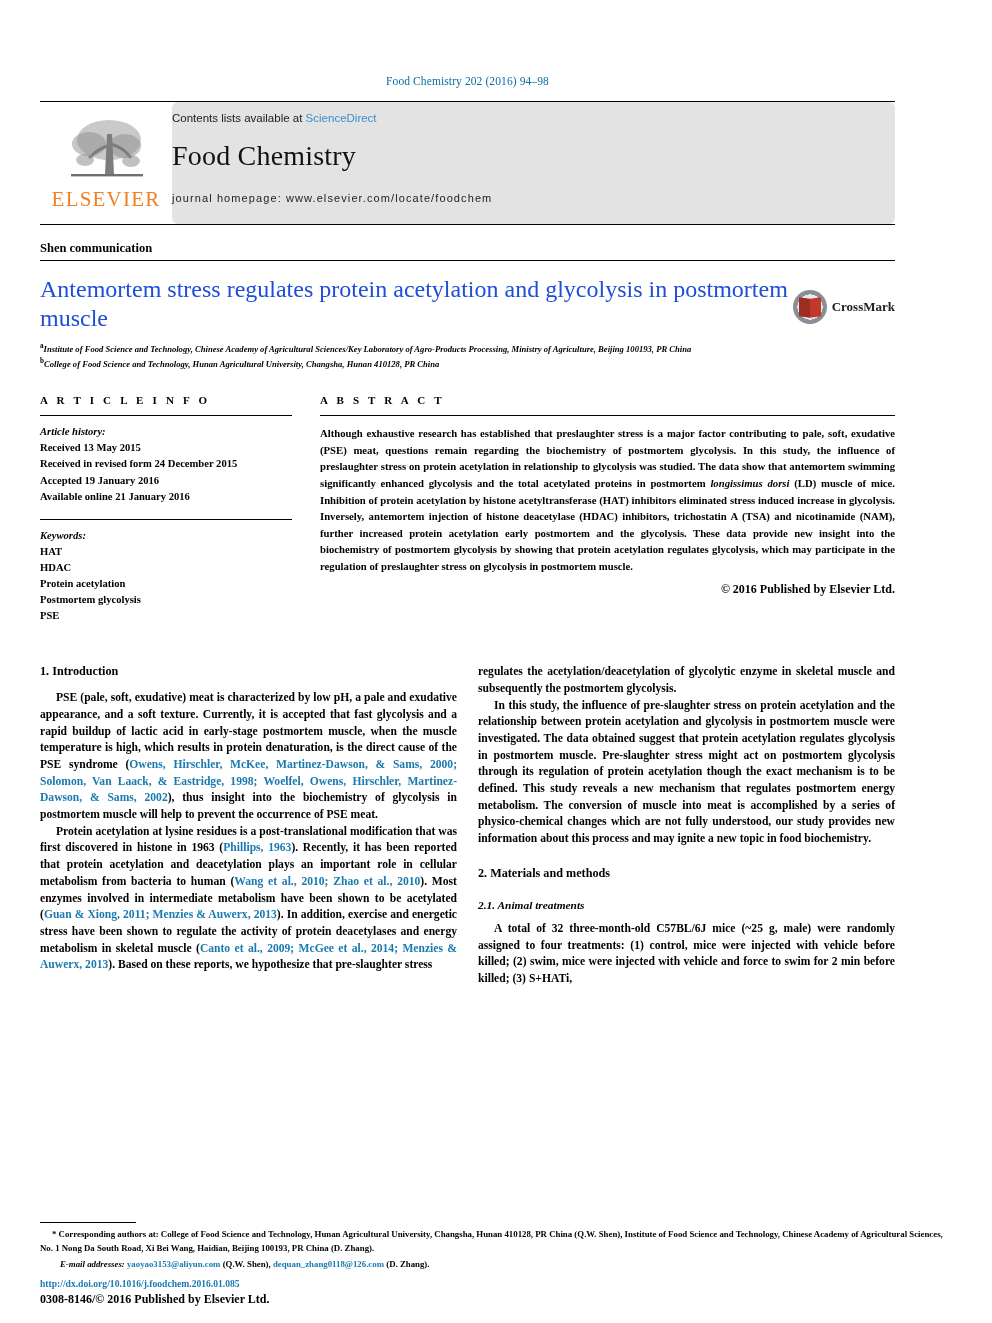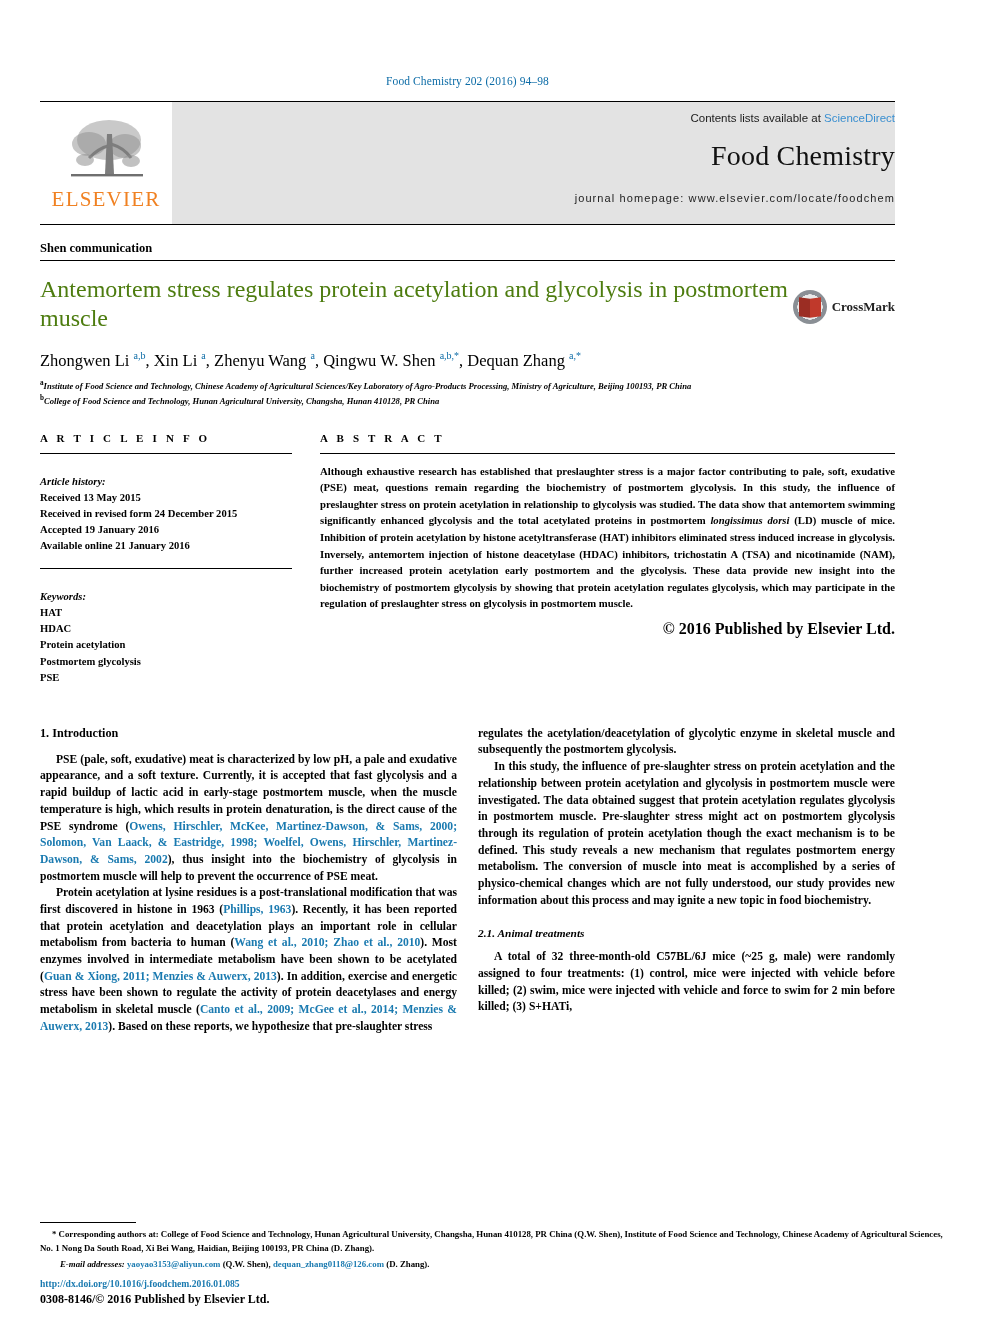--- a/index.html
+++ b/index.html
@@ -19,21 +19,21 @@
     padding-top:75px;letter-spacing:.1px;
   }
 
   
   .masthead{
     margin-top:14px;display:flex;align-items:stretch;
     border-top:1.6px solid #000;border-bottom:1.6px solid #000;
     height:122px;
   }
   .mast-left{width:132px;display:flex;flex-direction:column;align-items:center;justify-content:center;}
-  .mast-center{flex:1;background:#e3e3e3;display:flex;flex-direction:column;align-items:flex-end;justify-content:flex-start;padding-top:10px;}
+  .mast-center{flex:1;background:#e3e3e3;display:flex;flex-direction:column;align-items:flex-start;justify-content:flex-start;padding-top:10px;border-radius:6px;}
   .mast-right{width:145px;display:flex;align-items:center;justify-content:center;}
 
   .contents-line{font-size:11.5px;color:#1b1b1b;font-family:"Liberation Sans", sans-serif;}
   .contents-line .sd{color:#3a8fd0;}
   .jtitle{font-size:28px;font-family:"Liberation Serif", serif;color:#111;margin-top:16px;letter-spacing:.2px;}
   .homepage{font-size:11px;font-family:"Liberation Sans", sans-serif;color:#222;margin-top:20px;letter-spacing:1.1px;}
   .els-logo-text{
     font-family:"Liberation Serif", serif;
     font-size:21px;color:#f08122;letter-spacing:1.2px;margin-top:1px;
   }
@@ -48,21 +48,21 @@
   .cover .cv-chem{position:absolute;left:6px;top:44px;font-size:13px;font-weight:bold;color:#a6257f;font-family:"Liberation Sans", sans-serif;letter-spacing:-.3px;}
   .cover .cv-foot{position:absolute;left:14px;bottom:10px;width:54px;}
   .cover .cv-foot i{display:block;height:1.5px;background:#b3b3b3;margin-bottom:2px;}
   .cover .cv-bar{position:absolute;left:0;bottom:-4px;width:82px;height:3px;background:#111;}
 
   
   .short-comm{margin-top:16px;font-size:12.5px;font-weight:bold;font-family:"Liberation Serif", serif;}
   .rule-thin{border-top:1px solid #000;margin-top:4px;}
   .art-title{
     font-size:24px;line-height:1.2;margin-top:14px;max-width:760px;
-    font-family:"Liberation Serif", serif;color:#4d7c0f;
+    font-family:"Liberation Serif", serif;color:#1d4ed8;
   }
   .crossmark{
     position:absolute;right:40px;top:290px;display:flex;align-items:center;gap:5px;
   }
   .cm-badge{width:34px;height:34px;border-radius:50%;background:
     radial-gradient(circle at 50% 50%, #e9e9e9 0 52%, #8a8f95 53% 100%);
     position:relative;overflow:hidden;}
   .cm-badge .book-l{position:absolute;left:6px;top:8px;width:11px;height:19px;background:#9b2d23;transform:skewY(8deg);}
   .cm-badge .book-r{position:absolute;left:17px;top:8px;width:11px;height:19px;background:#c0392b;transform:skewY(-8deg);}
   .cm-text{font-size:13px;font-weight:bold;font-family:"Liberation Serif", serif;color:#222;}
@@ -74,28 +74,28 @@
 
   
   .infowrap{display:flex;margin-top:24px;gap:28px;}
   .info{width:252px;}
   .abs{flex:1;}
   .sec-label{
     font-size:11px;font-weight:bold;letter-spacing:3.2px;
     font-family:"Liberation Serif", serif;
   }
   .rule-med{border-top:1.2px solid #000;margin-top:9px;}
-  .info-body{font-size:10.6px;line-height:1.52;margin-top:20px;font-family:"Liberation Serif", serif;font-weight:bold;}
+  .info-body{font-size:10.6px;line-height:1.52;margin-top:8px;font-family:"Liberation Serif", serif;font-weight:bold;}
   .info-body .it{font-style:italic;}
   .kw-rule{border-top:1.6px solid #000;margin-top:14px;margin-bottom:8px;}
   .abs-body{
     font-size:10.7px;line-height:1.55;margin-top:9px;text-align:justify;
     font-family:"Liberation Serif", serif;font-weight:bold;
   }
-  .abs-copy{text-align:right;margin-top:8px;font-size:16px;font-weight:bold;}
+  .abs-copy{text-align:right;margin-top:8px;font-size:12px;font-weight:bold;}
 
   
   .cols{display:flex;gap:21px;margin-top:40px;}
   .col{width:435px;}
   h2.hd{font-size:12.2px;font-weight:bold;margin:0 0 11px 0;font-family:"Liberation Serif", serif;}
   h3.hd3{font-size:11.4px;font-weight:bold;font-style:italic;margin:18px 0 10px 0;font-family:"Liberation Serif", serif;}
   p.bd{
     font-size:11.6px;line-height:1.44;margin:0 0 0 0;text-align:justify;
     font-family:"Liberation Serif", serif;font-weight:bold;text-indent:16px;
   }
@@ -151,21 +151,20 @@
   <div class="art-title">Antemortem stress regulates protein acetylation and glycolysis in postmortem muscle</div>
 
   <div class="crossmark">
     <div class="cm-badge">
       <div class="book-l"></div>
         <div class="book-r"></div>
     </div>
     <div class="cm-text">CrossMark</div>
   </div>
 
-  <div class="authors">Zhongwen Li <sup>a,b</sup>, Xin Li <sup>a</sup>, Zhenyu Wang <sup>a</sup>, Qingwu W. Shen <sup>a,b,</sup><sup>*</sup>, Dequan Zhang <sup>a,</sup><sup>*</sup></div>
 
   <div class="affil">
     <sup>a</sup><span>Institute of Food Science and Technology, Chinese Academy of Agricultural Sciences/Key Laboratory of Agro-Products Processing, Ministry of Agriculture, Beijing 100193, PR China</span>
   </div>
   <div class="affil" style="margin-top:1px">
     <sup>b</sup><span>College of Food Science and Technology, Hunan Agricultural University, Changsha, Hunan 410128, PR China</span>
   </div>
 
   <div class="infowrap">
 
@@ -205,20 +204,21 @@
         <span>PSE (pale, soft, exudative) meat is characterized by low pH, a pale and exudative appearance, and a soft texture. Currently, it is accepted that fast glycolysis and a rapid buildup of lactic acid in early-stage postmortem muscle, when the muscle temperature is high, which results in protein denaturation, is the direct cause of the PSE syndrome (</span><span class="cit">Owens, Hirschler, McKee, Martinez-Dawson, &amp; Sams, 2000; Solomon, Van Laack, &amp; Eastridge, 1998; Woelfel, Owens, Hirschler, Martinez-Dawson, &amp; Sams, 2002</span><span>), thus insight into the biochemistry of glycolysis in postmortem muscle will help to prevent the occurrence of PSE meat.</span>
       </p>
       <p class="bd">
         <span>Protein acetylation at lysine residues is a post-translational modification that was first discovered in histone in 1963 (</span><span class="cit">Phillips, 1963</span><span>). Recently, it has been reported that protein acetylation and deacetylation plays an important role in cellular metabolism from bacteria to human (</span><span class="cit">Wang et al., 2010; Zhao et al., 2010</span><span>). Most enzymes involved in intermediate metabolism have been shown to be acetylated (</span><span class="cit">Guan &amp; Xiong, 2011; Menzies &amp; Auwerx, 2013</span><span>). In addition, exercise and energetic stress have been shown to regulate the activity of protein deacetylases and energy metabolism in skeletal muscle (</span><span class="cit">Canto et al., 2009; McGee et al., 2014; Menzies &amp; Auwerx, 2013</span><span>). Based on these reports, we hypothesize that pre-slaughter stress</span>
       </p>
     </div>
 
     <div class="col">
       <p class="bd" style="text-indent:0">regulates the acetylation/deacetylation of glycolytic enzyme in skeletal muscle and subsequently the postmortem glycolysis.</p>
       <p class="bd">In this study, the influence of pre-slaughter stress on protein acetylation and the relationship between protein acetylation and glycolysis in postmortem muscle were investigated. The data obtained suggest that protein acetylation regulates glycolysis in postmortem muscle. Pre-slaughter stress might act on postmortem glycolysis through its regulation of protein acetylation though the exact mechanism is to be defined. This study reveals a new mechanism that regulates postmortem energy metabolism. The conversion of muscle into meat is accomplished by a series of physico-chemical changes which are not fully understood, our study provides new information about this process and may ignite a new topic in food biochemistry.</p>
+      <h2 class="hd" style="margin-top:18px">2. Materials and methods</h2>
       <h3 class="hd3">2.1. Animal treatments</h3>
       <p class="bd">A total of 32 three-month-old C57BL/6J mice (~25 g, male) were randomly assigned to four treatments: (1) control, mice were injected with vehicle before killed; (2) swim, mice were injected with vehicle and force to swim for 2 min before killed; (3) S+HATi,</p>
     </div>
   </div>
 
   <div class="footnotes">
     <div class="fn-rule"></div>
     <div class="fn">
       <span style="padding-left:12px">*</span>
       <span>Corresponding authors at: College of Food Science and Technology, Hunan Agricultural University, Changsha, Hunan 410128, PR China (Q.W. Shen), Institute of Food Science and Technology, Chinese Academy of Agricultural Sciences, No. 1 Nong Da South Road, Xi Bei Wang, Haidian, Beijing 100193, PR China (D. Zhang).</span>

